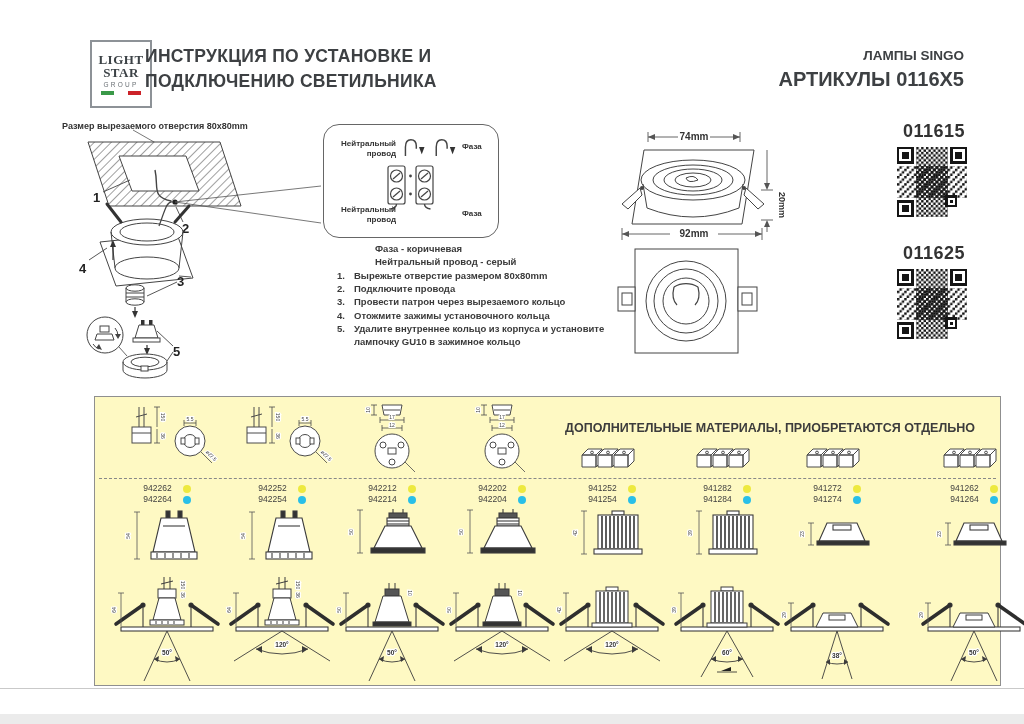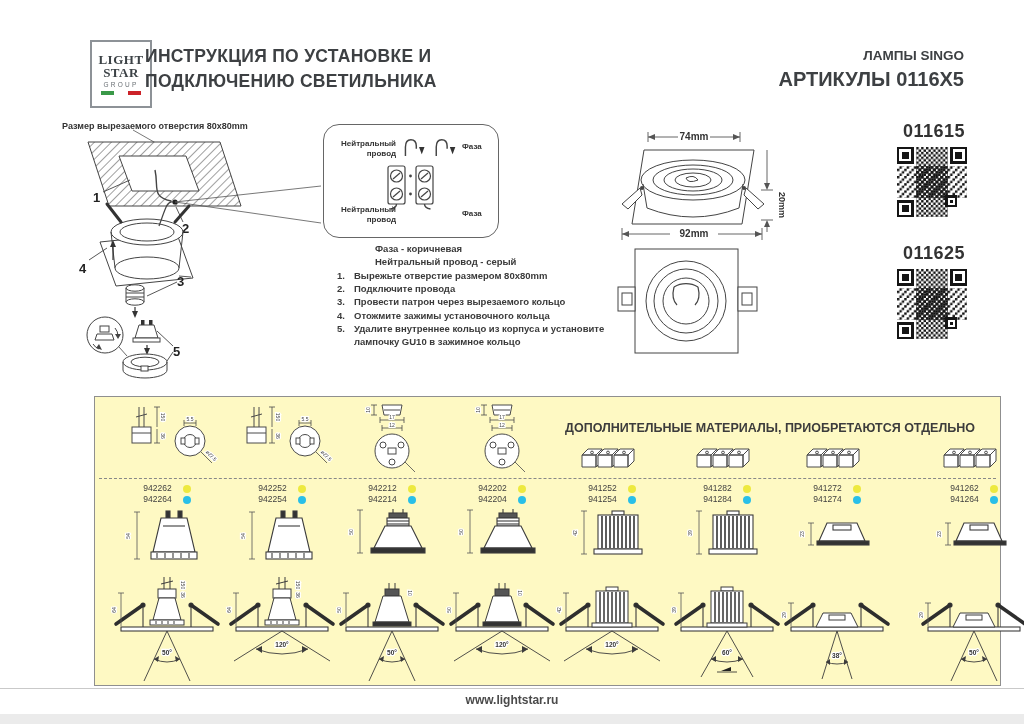--- a/index.html
+++ b/index.html
@@ -744,16 +744,15 @@
           <use href="#beam50"></use>
         <line class="dimline" x1="10" y1="26" x2="10" y2="49"></line>
           <line class="dimline" x1="7" y1="26" x2="13" y2="26"></line>
         <text class="sd" x="5" y="38" transform="rotate(-90 5 38)">29</text>
         <text class="beamtxt" x="56" y="78">50°</text>
       </svg>
     </div>
   </div>
 
   <div class="abs foot-line"></div>
-  <div class="abs foot-url">www.lightstar.ru</div>
   <div class="abs foot-strip"></div>
 
 </div>
 
 </body></html>

